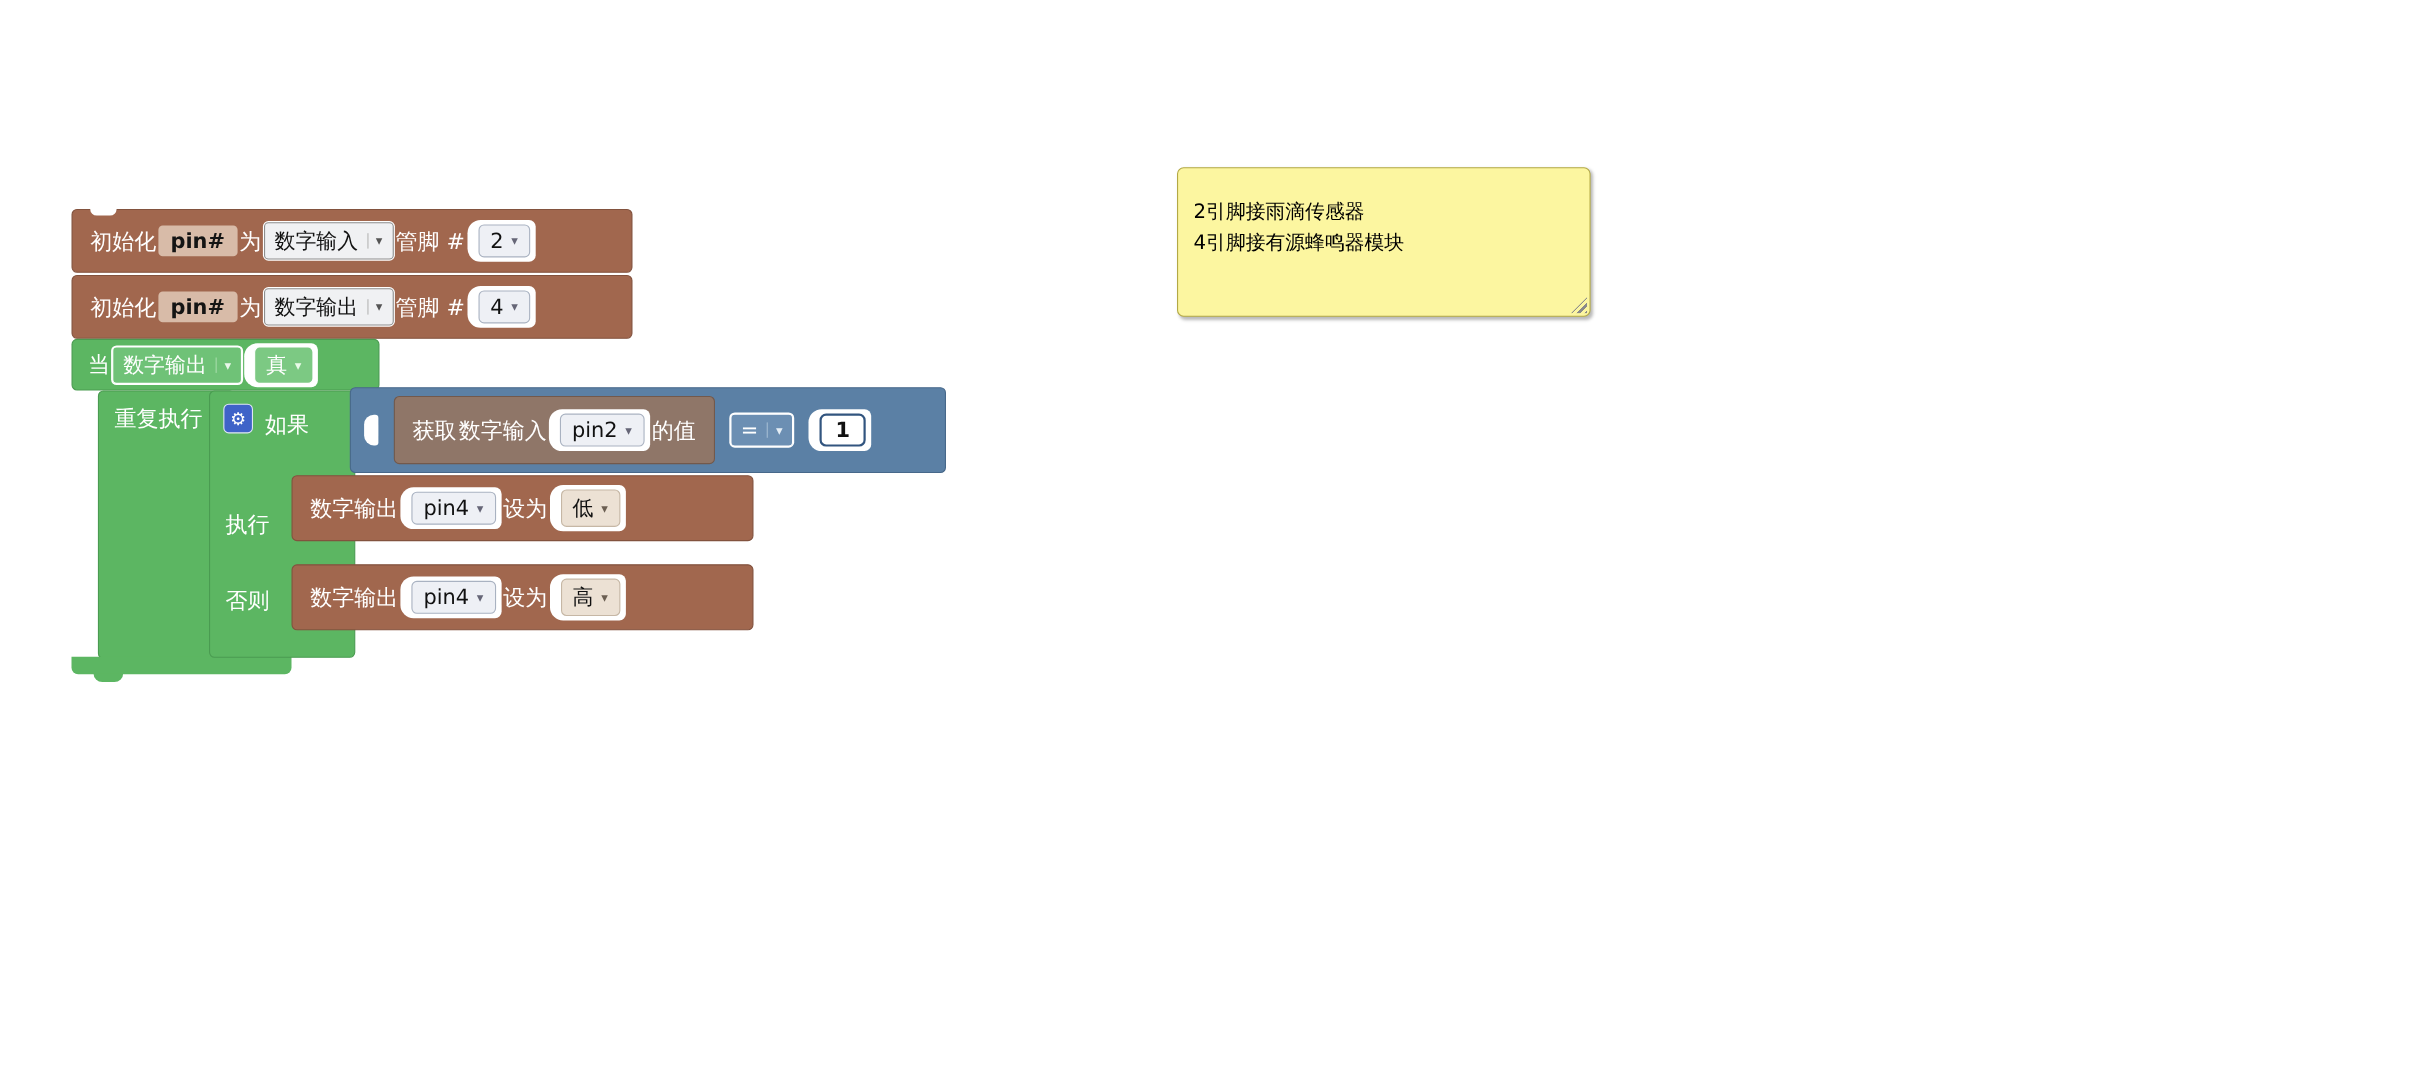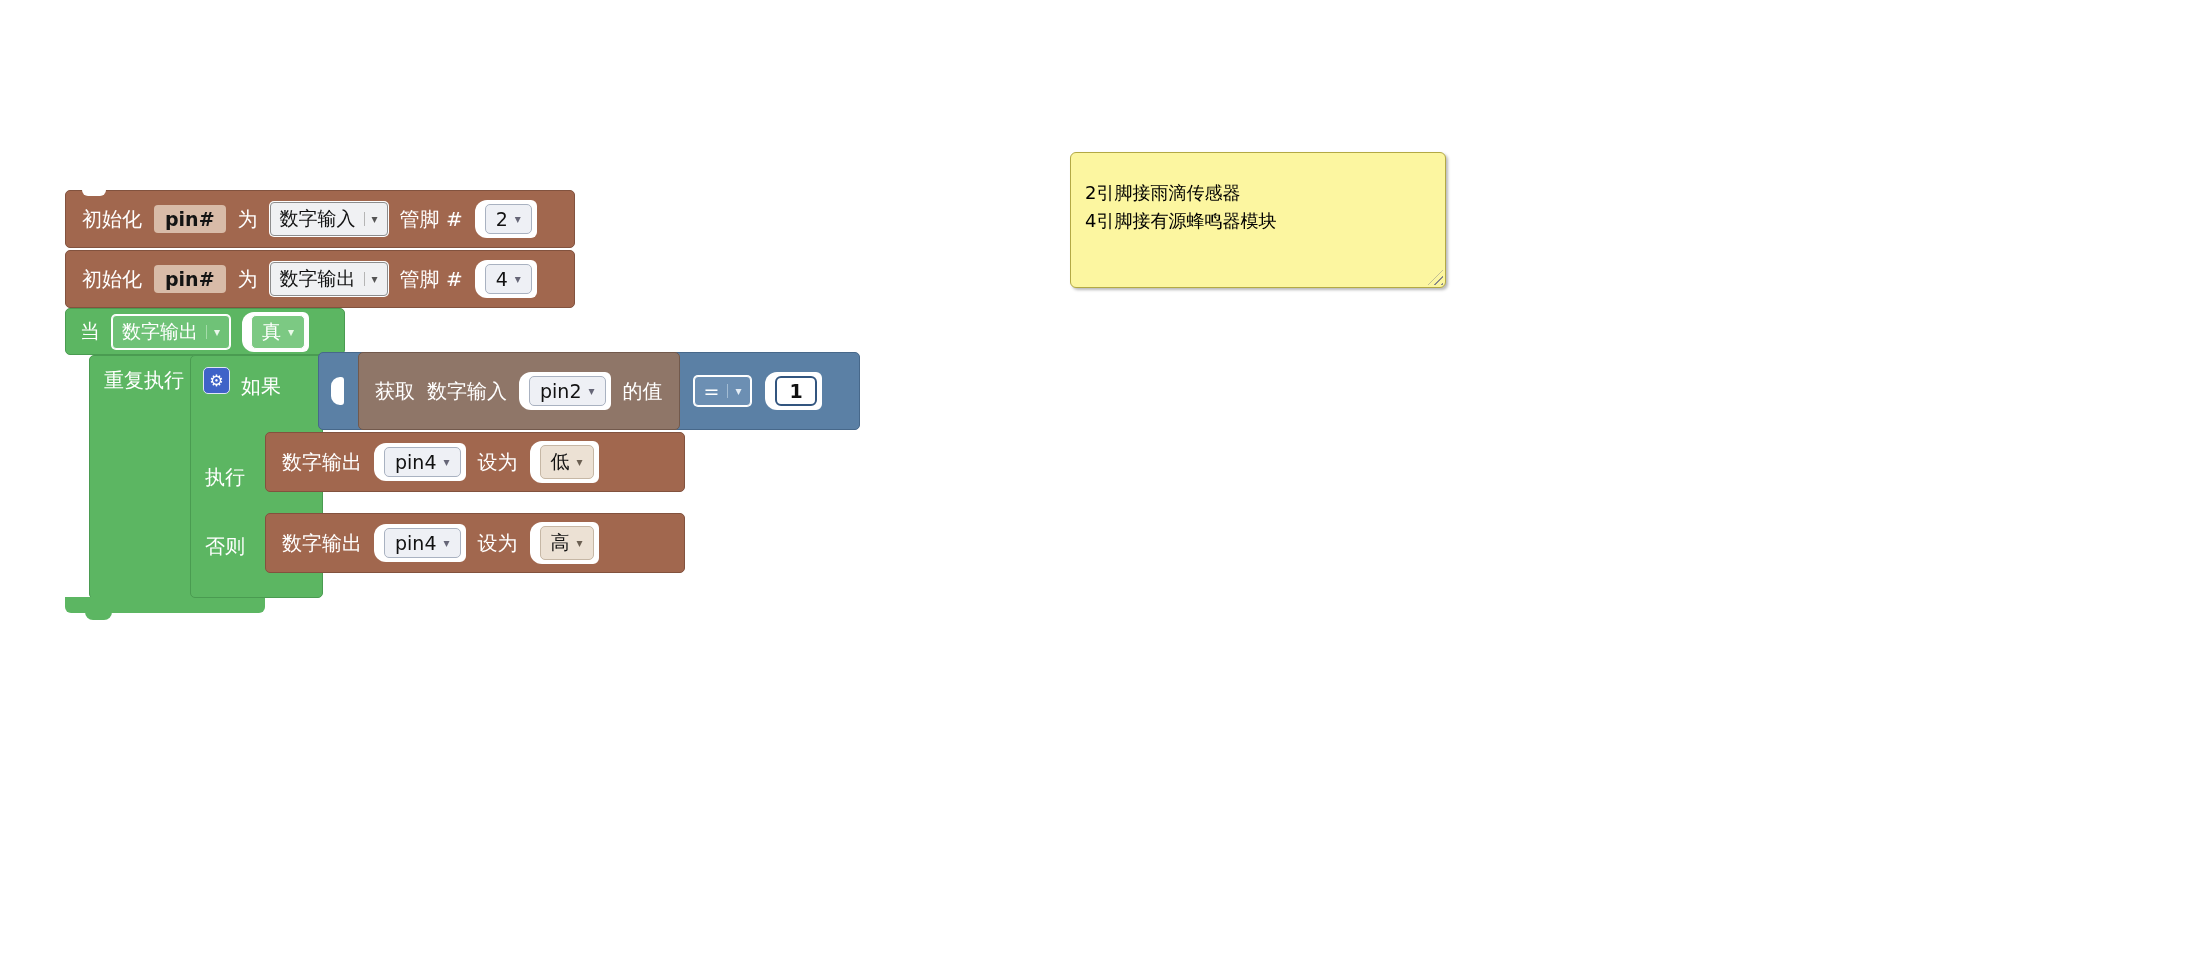--- a/index.html
+++ b/index.html
@@ -1,20 +1,20 @@
 <!DOCTYPE html>
 <html><head>
 <meta charset="utf-8">
 <style>
   * { margin:0; padding:0; box-sizing:border-box; }
   html,body { width:2207px; height:980px; background:#ffffff; overflow:hidden;
     font-family:"DejaVu Sans","Liberation Sans",sans-serif; }
   .ws { position:absolute; inset:0; }
 
-  .block { position:absolute; display:flex; align-items:center; gap:12px;
+  .block { position:absolute; display:flex; align-items:center; gap:2px;
     padding:0 16px; border-radius:5px; color:#fff; font-size:20px; }
   .brown { background:#a1674e; border:1px solid #82523e; }
   .green { background:#5cb662; border:1px solid #4a9b51; }
   .blue  { background:#5b80a5; border:1px solid #47688a; }
   .read  { background:#8f7668; border:1px solid #72594c; }
 
   .lbl { white-space:nowrap; }
 
   .varfield { background:#d8bba8; color:#141414; border-radius:4px;
     padding:3px 11px; font-size:19px; font-weight:bold; }
@@ -127,21 +127,21 @@
   <div class="iff" style="left:190px;top:355px;width:133px;height:243px;">
     <span class="abs gear" style="left:12px;top:11px;">⚙</span>
     <span class="abs" style="left:50px;top:17px;">如果</span>
     <span class="abs" style="left:14px;top:108px;">执行</span>
     <span class="abs" style="left:14px;top:177px;font-family:Liberation Serif, serif;">否则</span>
   </div>
 
   <div class="block blue" style="left:318px;top:352px;width:542px;height:78px;gap:14px;padding:0 12px;">
     <span class="lsock"></span>
 
-    <span class="block read" style="position:static;height:78px;flex:0 0 auto;justify-content:flex-end;">
+    <span class="block read" style="position:static;height:62px;flex:0 0 auto;justify-content:flex-end;">
       <span class="lbl">获取</span>
       <span class="lbl">数字输入</span>
       <span class="slot">
         <span class="pill num">
           <span>pin2</span>
           <span class="arr">▾</span>
         </span>
       </span>
       <span class="lbl">的值</span>
     </span>

